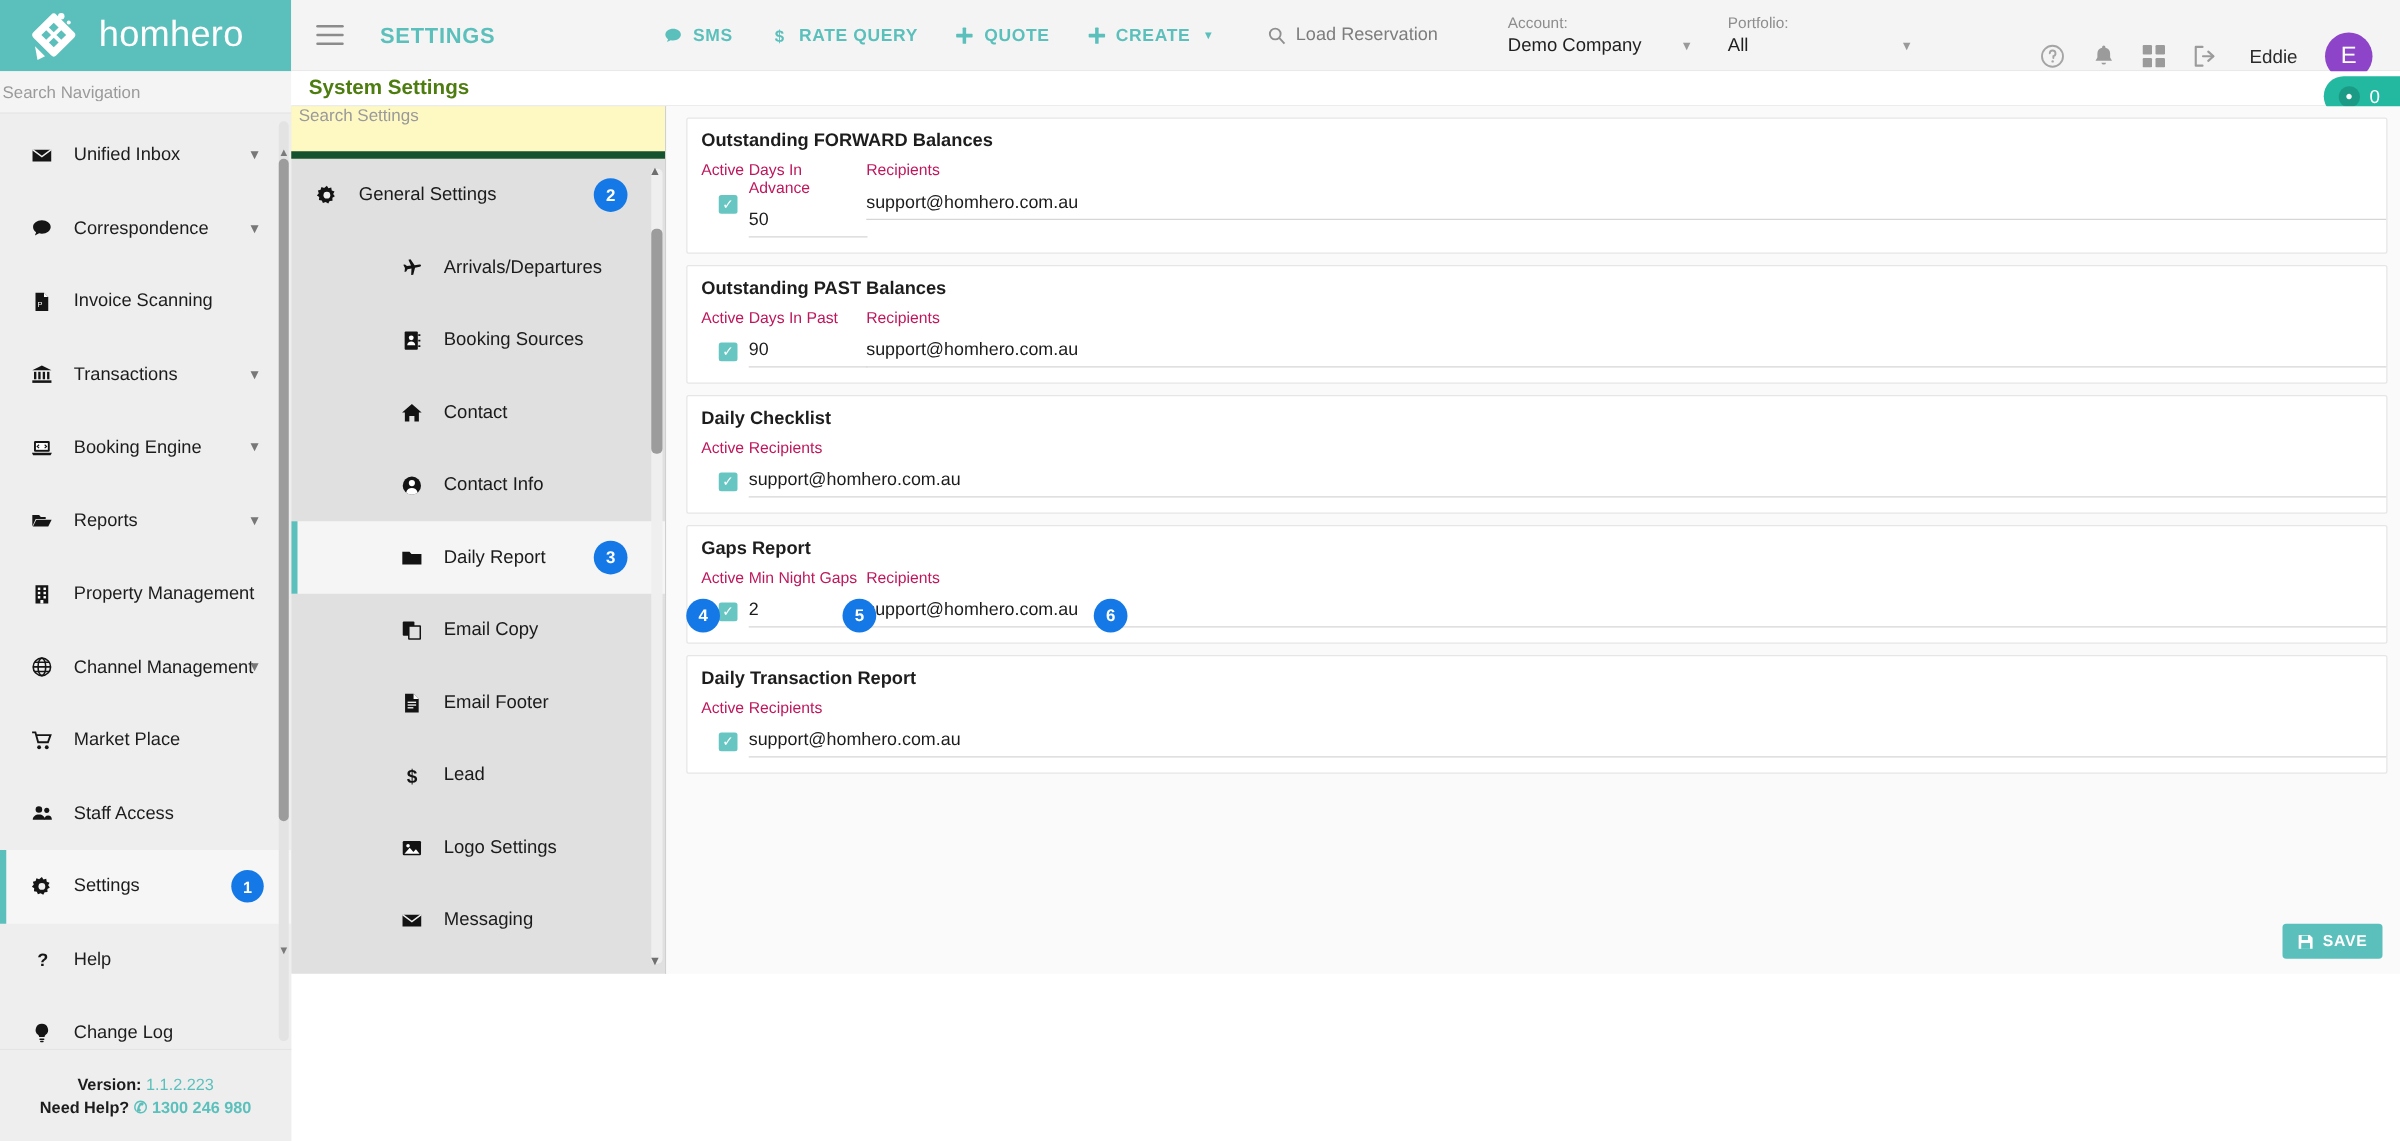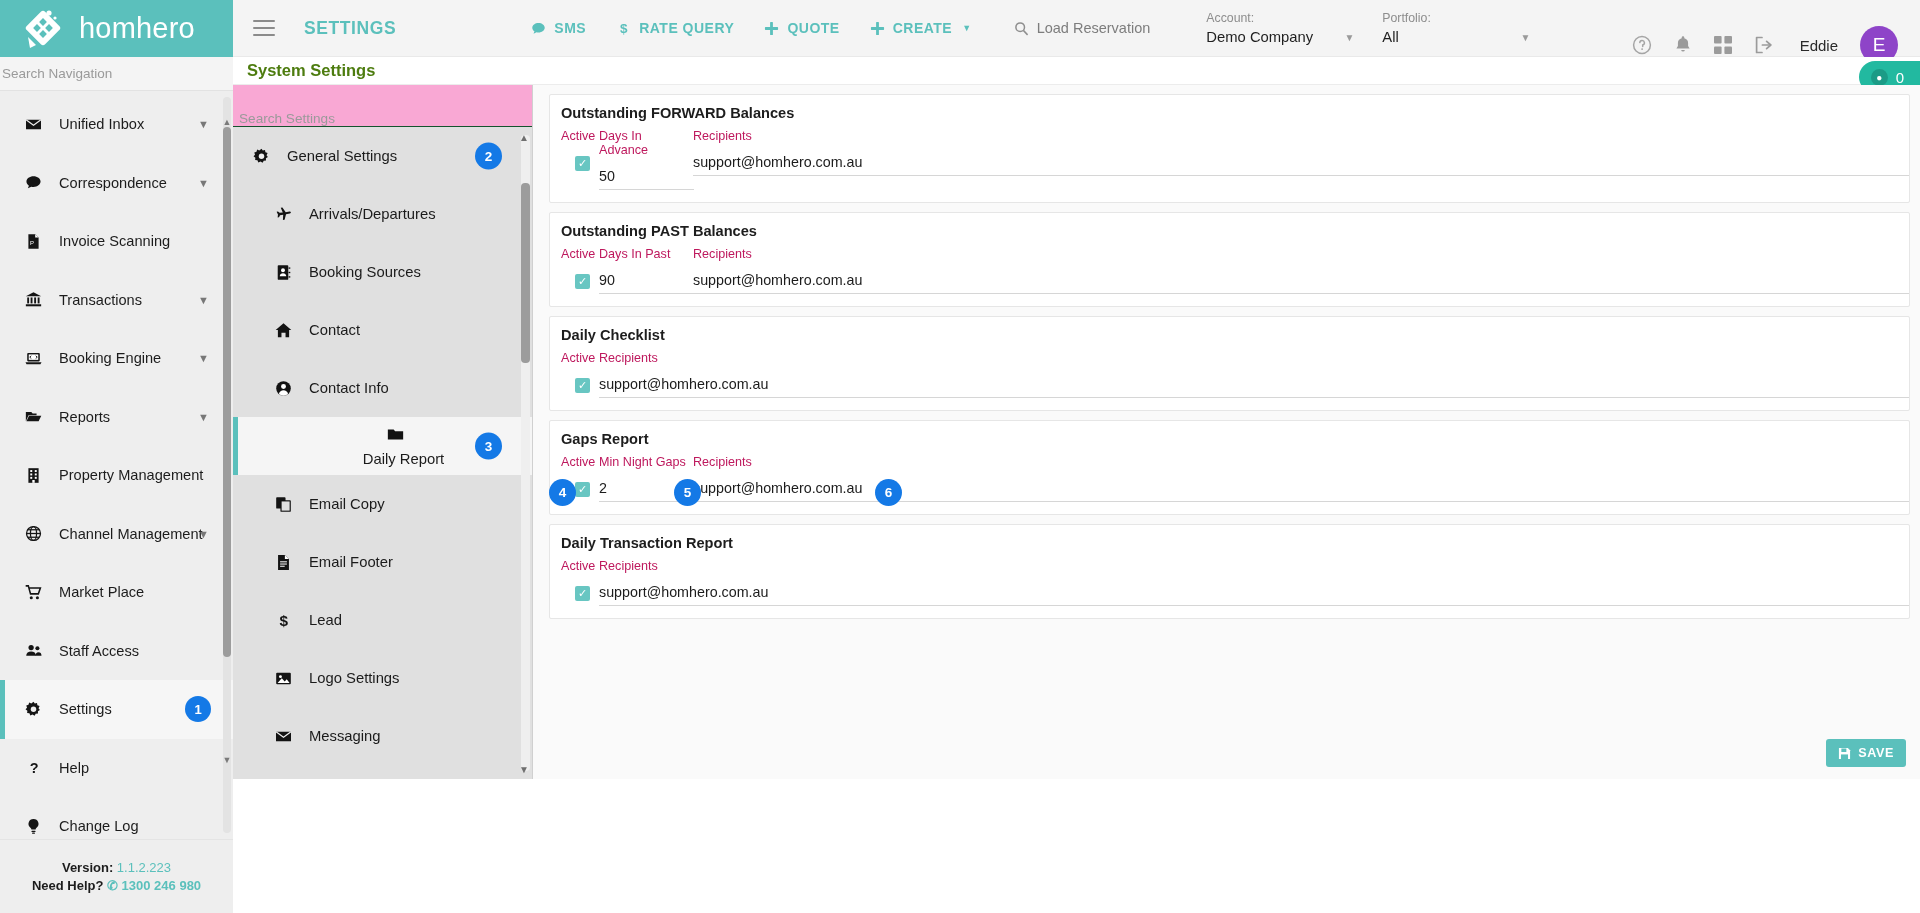--- a/index.html
+++ b/index.html
@@ -147,41 +147,41 @@
 
   
   .body-split { flex: 1; display: flex; min-height: 0; background: #ffffff; }
 
   
   .settings-menu {
     width: 300px; flex: 0 0 300px; background: #e0e0e0; display: flex;
     flex-direction: column; position: relative; border-right: 1px solid #d0d0d0;
   }
   .sm-search {
-    height: 42px; background: #f9a8d4; display: flex; align-items: flex-end;
-    padding-left: 6px; border-bottom: 1px solid #14532d;
+    height: 42px; background: #fef9c3; display: flex; align-items: flex-start;
+    padding-left: 6px; border-bottom: 6px solid #14532d;
   }
   .sm-search input {
     border: 0; outline: 0; background: transparent; width: 100%;
     font-family: "Liberation Sans", sans-serif; font-size: 13.6px; color: #666;
   }
   .sm-search input::placeholder { color: #9a9a9a; }
   .sm-scroll { flex: 1; overflow: hidden; position: relative; }
   .sm-item {
     height: 58px; display: flex; align-items: center; position: relative;
     cursor: pointer; padding-left: 20px;
   }
   .sm-item.lvl0 { }
-  .sm-item.lvl1 { padding-left: 42px; }
+  .sm-item.lvl1 { padding-left: 88px; }
   .sm-item .sm-ico {
     width: 34px; flex: 0 0 34px; font-size: 17px; color: #141414;
     display: flex; align-items: center;
   }
   .sm-item .sm-label { font-size: 14.8px; color: #1b1b1b; }
-  .sm-item.active { background: #f5f5f5; flex-direction: column; }
+  .sm-item.active { background: #f5f5f5; }
   .sm-item.active::before {
     content:""; position:absolute; left:0; top:0; bottom:0; width:5px; background:#5bc0bc;
   }
   .sm-badge {
     position: absolute; right: 30px; top: 50%; transform: translateY(-50%);
     width: 27px; height: 27px; border-radius: 50%; background: #1479e6; color: #fff;
     font-size: 13.5px; font-weight: 700; display: flex; align-items: center; justify-content: center;
   }
   .sm-scrollbar { position: absolute; right: 2px; top: 8px; bottom: 8px; width: 9px; }
   .sm-scrollbar .track { position: absolute; inset: 0; background: #efefef; border-radius: 4px; }

